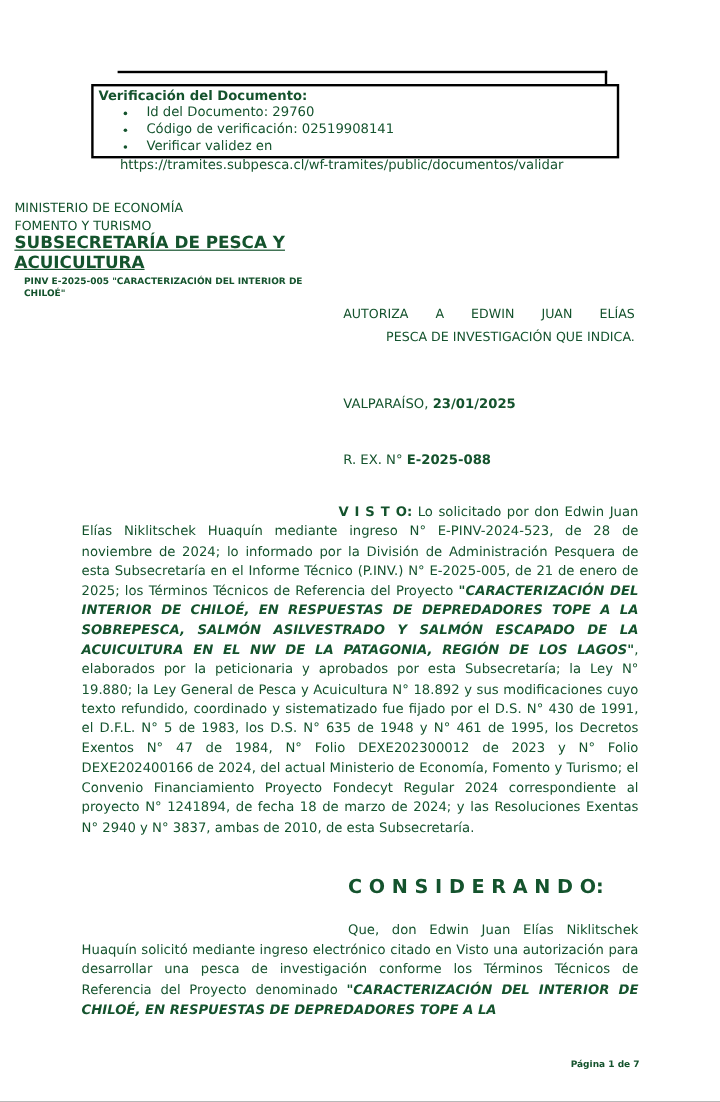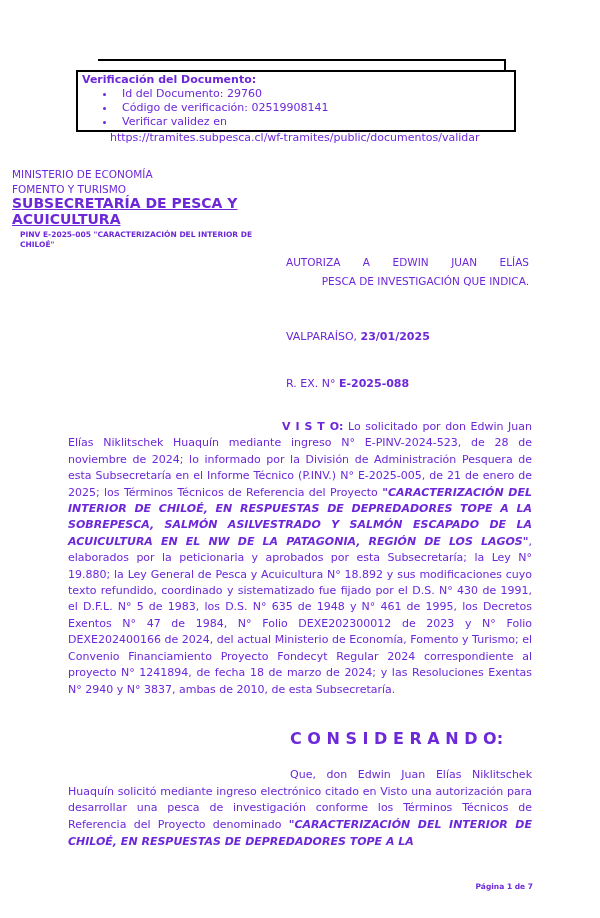--- a/index.html
+++ b/index.html
@@ -1,35 +1,35 @@
 <!DOCTYPE html>
 <html><head>
 <meta charset="utf-8">
 <style>
   html,body{margin:0;padding:0;background:#888;}
   .page{
     position:relative;width:600px;height:918px;background:#ffffff;
-    font-family:"DejaVu Sans", sans-serif;color:#6d28d9;overflow:hidden;
+    font-family:"DejaVu Sans", sans-serif;color:#14532d;overflow:hidden;
     margin:0 auto;
   }
   .b{font-weight:bold;}
   .bi{font-weight:bold;font-style:italic;}
 
   
   .artifact-line{position:absolute;left:98px;top:59px;width:408px;height:0;border-top:2px solid #000;}
   .artifact-conn{position:absolute;left:504px;top:59px;width:0;height:12px;border-left:2px solid #000;}
   .verify-box{
     position:absolute;left:76px;top:70px;width:428px;height:57px;
     border:2px solid #000;padding:1px 4px 0 4px;
     font-size:11px;line-height:14px;
   }
   .vb-title{font-weight:bold;}
   .vb-list{margin:0;padding:0 0 0 34px;list-style:disc;}
   .vb-list li{padding-left:6px;}
-  .vb-url{position:relative;top:2px;margin-left:28px;}
+  .vb-url{position:relative;top:2px;margin-left:18px;}
 
   
   .letterhead{position:absolute;left:12px;top:167px;width:256px;text-align:left;}
   .lh-line{font-size:10.5px;line-height:14.5px;}
   .lh-bold{font-size:14px;line-height:15.5px;font-weight:bold;text-decoration:underline;}
   .lh-ref{font-size:7.5px;line-height:10px;font-weight:bold;margin:3px auto 0 auto;width:240px;}
 
   
   .subject{position:absolute;left:286px;top:253px;width:243px;font-size:10.5px;line-height:19px;}
   .subject .jline{text-align:justify;text-align-last:justify;white-space:nowrap;}

